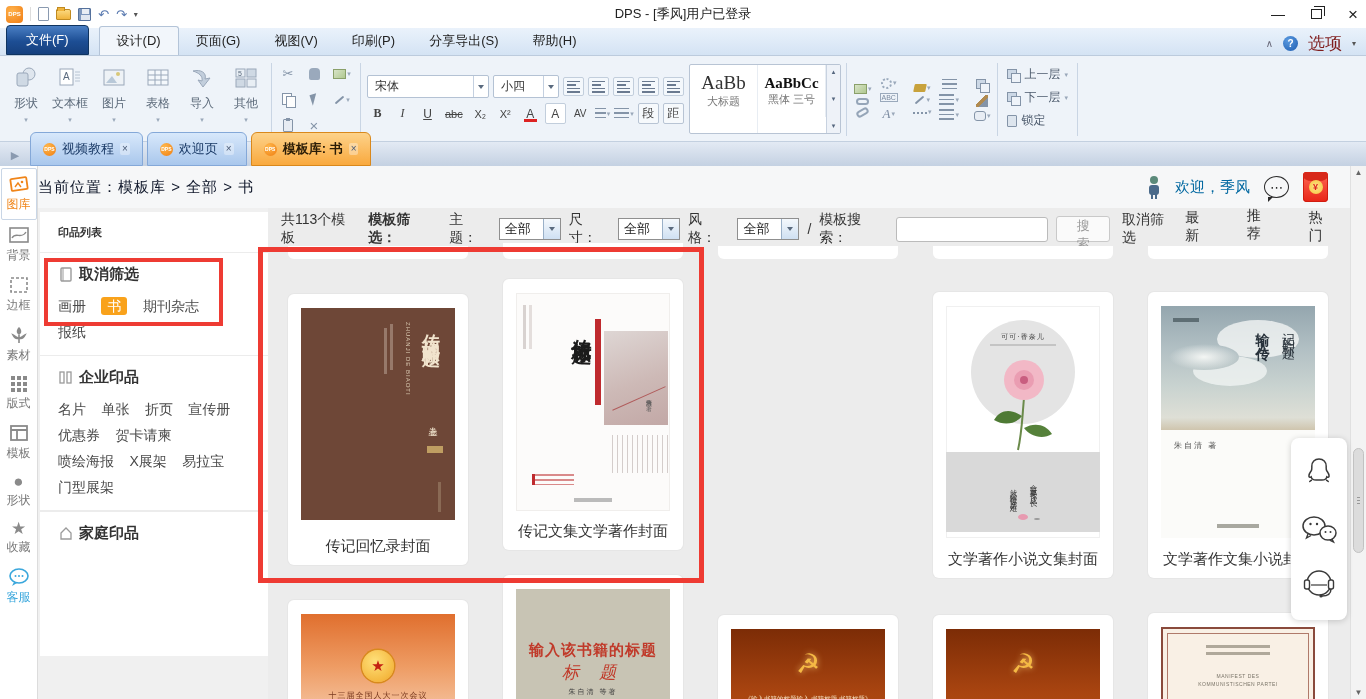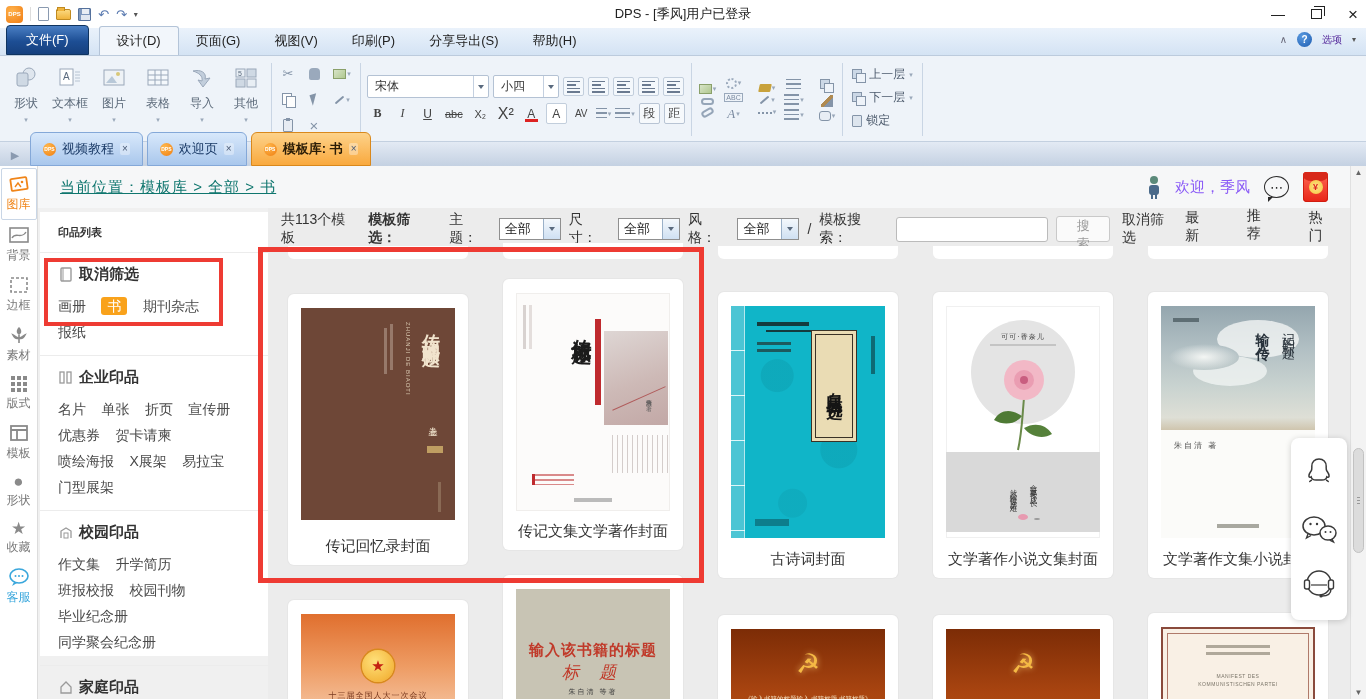--- a/index.html
+++ b/index.html
@@ -26,21 +26,21 @@
   .ic-restore::before { content:""; position:absolute; left:2px; top:-4px; width:10px; height:9px; border:1px solid #222; border-bottom:none; border-left:none; }
 
   
   .menubar { position:absolute; left:0; top:28px; width:100%; height:28px; background:linear-gradient(#eaf2fb,#d4e3f4); border-bottom:1px solid #bccbdd; display:flex; align-items:flex-end; padding-left:6px; }
   .file-btn { background:linear-gradient(#4a7fc4,#1d4e94 55%,#16407e); color:#fff; font-size:13px; padding:5px 19px; border-radius:4px 4px 0 0; margin-right:10px; border:1px solid #103460; }
   .menu-tab { font-size:13px; color:#222; padding:5px 17px; }
   .menu-tab.active { background:#f2f6fb; border:1px solid #b4c4d8; border-bottom:none; border-radius:3px 3px 0 0; }
   .menu-right { position:absolute; right:10px; top:32px; display:flex; align-items:center; gap:10px; }
   .m-collapse { font-size:10px; color:#667; }
   .m-help { width:15px; height:15px; border-radius:50%; background:radial-gradient(circle at 35% 30%,#5a9ae0,#1d5cb0); color:#fff; font-size:10px; font-weight:bold; display:flex; align-items:center; justify-content:center; }
-  .m-options { font-size:10px; color:#4c1d95; }
+  .m-options { font-size:17px; color:#7f1d1d; }
   .m-opt-drop { font-size:8px; color:#555; }
 
   
   .ribbon { position:absolute; left:0; top:56px; width:100%; height:86px; background:#eef3f9; border-bottom:1px solid #c3d0e0; display:flex; align-items:stretch; padding:2px 2px 0 4px; }
   .rsep { width:1px; background:#c9d5e4; margin:5px 3px; }
   .bigbtns { display:flex; }
   .bigbtn { width:44px; display:flex; flex-direction:column; align-items:center; padding-top:5px; color:#5c6a7a; }
   .bigbtn .bic { width:30px; height:30px; display:flex; align-items:center; justify-content:center; }
   .bigbtn .blb { font-size:12px; margin-top:2px; white-space:nowrap; }
   .bigbtn .bdp { font-size:7px; color:#9aa8ba; margin-top:4px; }
@@ -116,24 +116,24 @@
   .nav-item { width:36px; padding:5px 0 6px; display:flex; flex-direction:column; align-items:center; gap:2px; }
   .nav-item .nlb { font-size:12px; color:#7a7a7a; }
   .nav-item.active { border:1px solid #c9d6e6; background:#fff; border-radius:2px; }
   .nav-item.active .nlb { color:#f08519; }
   .nav-item.service .nlb { color:#3aa7dc; }
   .nav-glyph { font-size:17px; color:#8a8a8a; line-height:1; }
   .dot9 { width:4px; height:4px; background:#8a8a8a; box-shadow:6px 0 #8a8a8a,12px 0 #8a8a8a,0 6px #8a8a8a,6px 6px #8a8a8a,12px 6px #8a8a8a,0 12px #8a8a8a,6px 12px #8a8a8a,12px 12px #8a8a8a; margin:1px 13px 13px 1px; }
 
   
   .contenthead { position:absolute; left:38px; top:166px; right:16px; height:42px; background:#f6f7f8; display:flex; align-items:center; }
-  .crumb { margin-left:22px; font-size:15px; color:#0f766e; letter-spacing:1px;text-decoration:underline; }
+  .crumb { font-size:15px; color:#0f172a; letter-spacing:1px; }
   .userarea { position:absolute; right:22px; display:flex; align-items:center; gap:14px; }
   .avatar { width:14px; height:24px; }
-  .welcome { font-size:15px; color:#8b5cf6;text-align:right; }
+  .welcome { font-size:15px; color:#0369a1;text-align:right; }
   .chat-ic { width:25px; height:22px; border:1.6px solid #2a2a2a; border-radius:50%; display:flex; align-items:center; justify-content:center; font-size:13px; color:#2a2a2a; position:relative; }
   .chat-ic::after { content:""; position:absolute; left:3px; bottom:-5px; border-left:5px solid #2a2a2a; border-top:0; border-bottom:5px solid transparent; }
   .redpacket { width:25px; height:30px; background:linear-gradient(#ff6a55,#e82417); border-radius:4px; position:relative; box-shadow:0 0 0 1px #d01c10 inset; }
   .redpacket::before { content:""; position:absolute; left:0; right:0; top:0; height:9px; background:#d8281a; border-radius:4px 4px 40% 40%/4px 4px 70% 70%; }
   .rp-coin { position:absolute; left:50%; top:50%; transform:translate(-50%,-50%); width:14px; height:14px; border-radius:50%; background:radial-gradient(#ffe48a,#f5c43c); color:#d22; font-size:9px; font-weight:bold; display:flex; align-items:center; justify-content:center; }
 
   
   .sb-card { position:absolute; left:40px; top:212px; width:228px; height:444px; background:#fff; z-index:1; padding:0 18px; }
   .sb-title { font-size:11px; font-weight:bold; color:#333; padding:13px 0 12px; }
   .sb-div { border-top:1px solid #ececec; margin:0 -18px; }
@@ -436,34 +436,54 @@
             <i></i>
             <i></i>
           </span>
       </div>
       <div class="frow">
         <span class="fmtbtn fb-b">B</span>
         <span class="fmtbtn fb-i">I</span>
         <span class="fmtbtn fb-u">U</span>
         <span class="fmtbtn fb-s">abc</span>
         <span class="fmtbtn" style="font-size:11px;">X₂</span>
-        <span class="fmtbtn" style="font-size:16px;">X²</span>
+        <span class="fmtbtn" style="font-size:11px;">X²</span>
         <span class="fmtbtn a-color">A</span>
         <span class="fmtbtn a-hl">A</span>
         <span class="fmtbtn" style="font-size:10px;">AV</span>
         <span class="mini">
             <i class="ic-lines" style="width:11px;"></i>
             <span class="md">▾</span>
           </span>
         <span class="mini">
             <i class="ic-lines"></i>
             <span class="md">▾</span>
           </span>
         <span class="fmtbtn boxed">段</span>
         <span class="fmtbtn boxed">距</span>
+      </div>
+    </div>
+    <div class="gallery">
+      <div class="gal-cells">
+        <div class="gal-cell">
+          <span class="gal-sample">AaBb</span>
+          <span class="gal-label">大标题</span>
+        </div>
+        <div class="gal-cell">
+          <span class="gal-sample bold">AaBbCc</span>
+          <span class="gal-label">黑体 三号</span>
+        </div>
+        <div class="gal-cell">
+          <span class="gal-sample">AaBb</span>
+        </div>
+      </div>
+      <div class="gal-scroll">
+        <span>▴</span>
+        <span>▾</span>
+        <span>▾</span>
       </div>
     </div>
     <div class="rsep"></div>
     <div class="icolset">
       <div class="icol">
         <span class="mini">
             <i class="ic-imgt"></i>
             <span class="md">▾</span>
           </span>
         <span class="mini">
@@ -703,39 +723,20 @@
         <span class="sb-item">宣传册</span>
         <span class="sb-item">优惠券</span>
         <span class="sb-item">贺卡请柬</span>
         <span class="sb-item">喷绘海报</span>
         <span class="sb-item">X展架</span>
         <span class="sb-item">易拉宝</span>
         <span class="sb-item">门型展架</span>
       </div>
     </div>
     <div class="sb-div"></div>
-    <div class="sb-sec">
-      <div class="sb-sec-head">
-        <span class="sbi">
-            <svg width="14" height="15">
-              <path d="M2 13V6l5-3 5 3v7" fill="none" stroke="#9a9a9a" stroke-width="1.3"></path>
-              <rect x="5" y="8" width="4" height="5" fill="none" stroke="#9a9a9a"></rect>
-            </svg>
-          </span>
-        <span>校园印品</span>
-      </div>
-      <div class="sb-items">
-        <span class="sb-item">作文集</span>
-        <span class="sb-item">升学简历</span>
-        <span class="sb-item">班报校报</span>
-        <span class="sb-item">校园刊物</span>
-        <span class="sb-item">毕业纪念册</span>
-        <span class="sb-item">同学聚会纪念册</span>
-      </div>
-    </div>
     <div class="sb-div"></div>
     <div class="sb-sec">
       <div class="sb-sec-head">
         <span class="sbi">
             <svg width="14" height="15">
               <path d="M2 7l5-5 5 5v6H2z" fill="none" stroke="#9a9a9a" stroke-width="1.3"></path>
             </svg>
           </span>
         <span>家庭印品</span>
       </div>
@@ -802,33 +803,20 @@
       <span class="c2-stripe"></span>
       <span class="c2-img"></span>
       <span class="c2-author vtext">朱自清 著</span>
       <span class="c2-para"></span>
       <span class="c2-red"></span>
       <span class="c2-pub"></span>
     </div>
     <div class="tname">传记文集文学著作封面</div>
   </div>
 
-  <div class="tcard" style="left:718px; top:292px; height:286px;">
-    <div class="tcover cov3">
-      <span class="c3-spine"></span>
-      <span class="c3-top"></span>
-      <span class="c3-ed"></span>
-      <span class="c3-plaque">
-          <span class="c3-ptitle vtext">白居易诗选</span>
-        </span>
-      <span class="c3-right"></span>
-      <span class="c3-pub"></span>
-    </div>
-    <div class="tname">古诗词封面</div>
-  </div>
 
   <div class="tcard" style="left:933px; top:292px; height:286px;">
     <div class="tcover cov4">
       <span class="c4-circle"></span>
       <span class="c4-head">可可·香奈儿</span>
       <span class="c4-sub"></span>
       <span class="c4-rose">
         <svg width="70" height="106" viewBox="0 0 70 106">
             <path d="M36 50 C34 72,34 84,30 102" stroke="#6a8a4a" stroke-width="2" fill="none"></path>
             <path d="M34 68 C22 60,12 62,6 72 C16 78,28 76,34 68z" fill="#4e7a34"></path>

